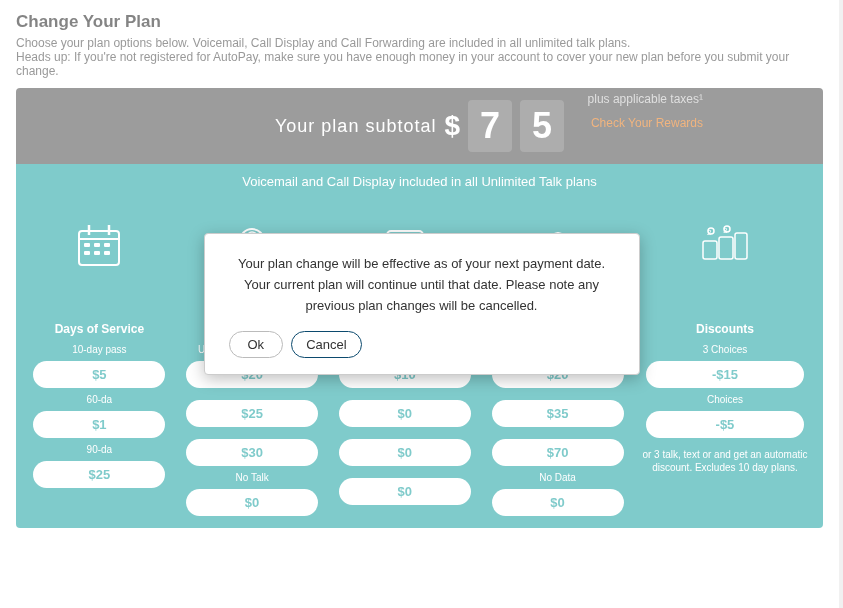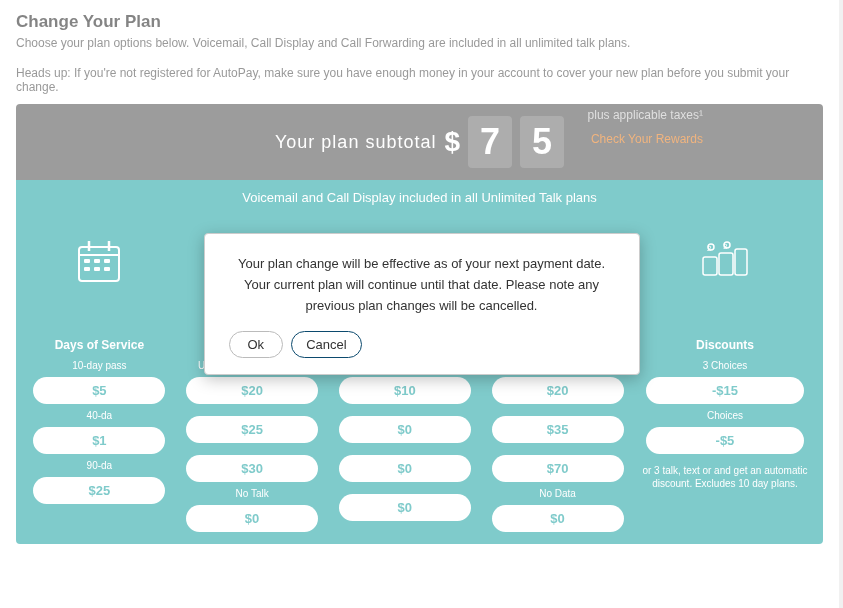--- a/index.html
+++ b/index.html
@@ -19,21 +19,21 @@
     }
     .page-title {
       font-size: 17px;
       font-weight: bold;
       color: #333;
       margin-bottom: 4px;
     }
     .subtitle {
       font-size: 12px;
       color: #555;
-      margin-bottom: 16px;
+      margin-bottom: 0;
     }
     .warning {
       font-size: 12px;
       color: #555;
       margin-bottom: 10px;
     }
     
     .subtotal-banner {
       background: #5a5a5a;
       border-radius: 4px 4px 0 0;
@@ -237,21 +237,21 @@
             <rect x="17" y="20" width="6" height="4" rx="1" fill="white"></rect>
             <rect x="27" y="20" width="6" height="4" rx="1" fill="white"></rect>
             <rect x="7" y="28" width="6" height="4" rx="1" fill="white"></rect>
             <rect x="17" y="28" width="6" height="4" rx="1" fill="white"></rect>
             <rect x="27" y="28" width="6" height="4" rx="1" fill="white"></rect>
           </svg>
         </div>
         <div class="plan-col-title">Days of Service</div>
         <div class="plan-option-label">10-day pass</div>
         <button class="plan-option-btn">$5</button>
-        <div class="plan-option-label">40-da</div>
+        <div class="plan-option-label">60-da</div>
         <button class="plan-option-btn">$1</button>
         <div class="plan-option-label">90-da</div>
         <button class="plan-option-btn">$25</button>
       </div>
 
       <div class="plan-col">
         <div class="plan-icon">
           <svg width="44" height="44" viewBox="0 0 44 44" fill="none">
             <circle cx="22" cy="18" r="12" stroke="white" stroke-width="2" fill="none"></circle>
             <circle cx="22" cy="14" r="5" stroke="white" stroke-width="1.5" fill="none"></circle>

